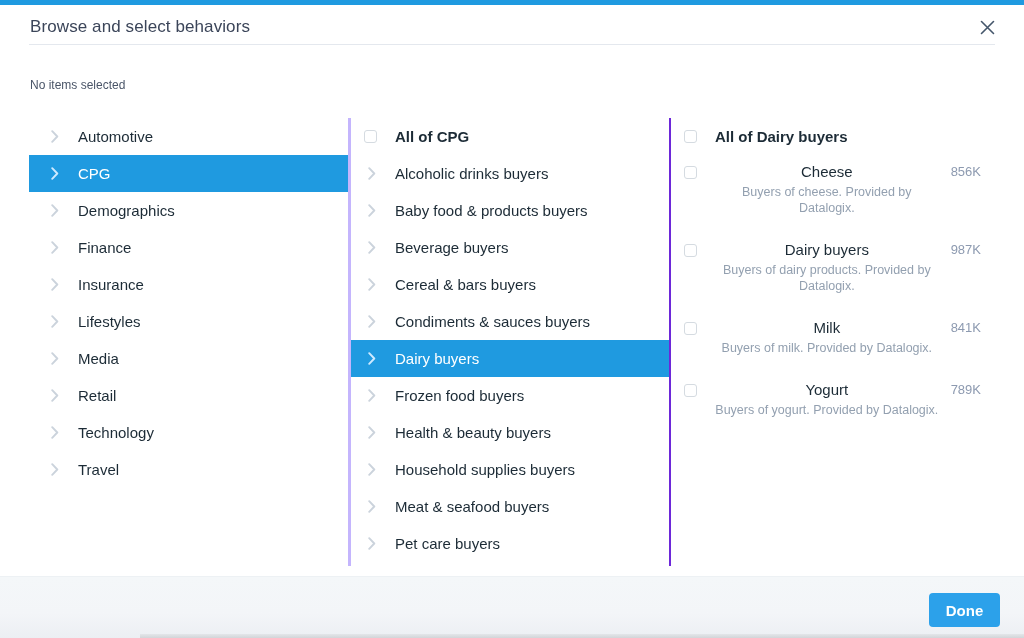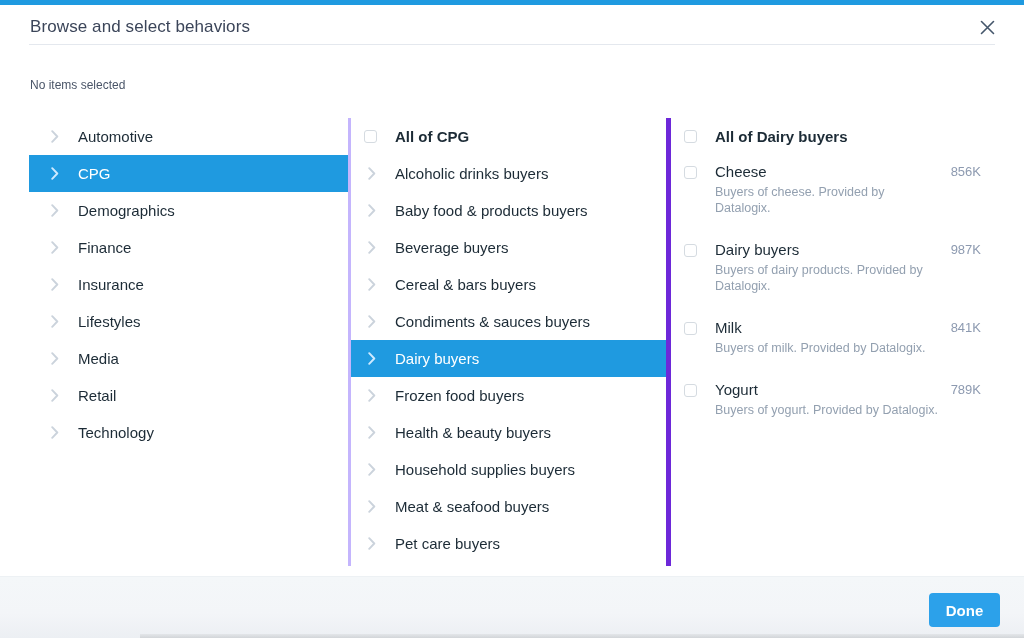--- a/index.html
+++ b/index.html
@@ -87,21 +87,21 @@
     height: 448px;
     display: flex;
     background: #fff;
   }
   .col {
     height: 448px;
     overflow: hidden;
     position: relative;
   }
   .col-1 { width: 322px; border-right: 3px solid #c4b5fd; }
-  .col-2 { width: 320px; border-right: 5px solid #6d28d9; }
+  .col-2 { width: 320px; border-right: 2px solid #6d28d9; }
   .col-3 { width: 323px; }
 
   
   .nav-row {
     position: relative;
     height: 37px;
     display: flex;
     align-items: center;
     padding-left: 18px;
     cursor: pointer;
@@ -165,21 +165,21 @@
     line-height: 16px;
     margin-top: 3px;
   }
   .check-count {
     font-size: 13px;
     color: #8d9ab0;
     margin-top: 9px;
     padding-right: 13px;
     white-space: nowrap;
   }
-  .detail-item { margin-bottom: 17px; }
+  .detail-item { margin-bottom: 17px; text-align: center; }
 
   
   .footer {
     position: absolute;
     left: 0;
     top: 576px;
     width: 1024px;
     height: 62px;
     background: linear-gradient(180deg, #f4f7f9 0%, #f3f5f8 60%, #eceff3 100%);
     border-top: 1px solid #edf1f4;
@@ -299,20 +299,28 @@
           <span class="nav-label">Retail</span>
         </div>
         <div class="nav-row">
           <span class="chev">
             <svg width="8" height="13" viewBox="0 0 8 13" aria-hidden="true">
               <path d="M1.2 1.2 L6.3 6.5 L1.2 11.8" stroke="#cbd3dc" stroke-width="1.9" fill="none" stroke-linecap="round" stroke-linejoin="round"></path>
             </svg>
           </span>
           <span class="nav-label">Technology</span>
         </div>
+        <div class="nav-row">
+          <span class="chev">
+            <svg width="8" height="13" viewBox="0 0 8 13" aria-hidden="true">
+              <path d="M1.2 1.2 L6.3 6.5 L1.2 11.8" stroke="#cbd3dc" stroke-width="1.9" fill="none" stroke-linecap="round" stroke-linejoin="round"></path>
+            </svg>
+          </span>
+          <span class="nav-label">Travel</span>
+        </div>
       </div>
 
     <div class="col col-2" id="col-subcategories">
         <div class="check-row head">
           <span class="cbox"></span>
           <span class="check-title bold">All of CPG</span>
         </div>
         <div class="nav-row">
           <span class="chev">
             <svg width="8" height="13" viewBox="0 0 8 13" aria-hidden="true">

